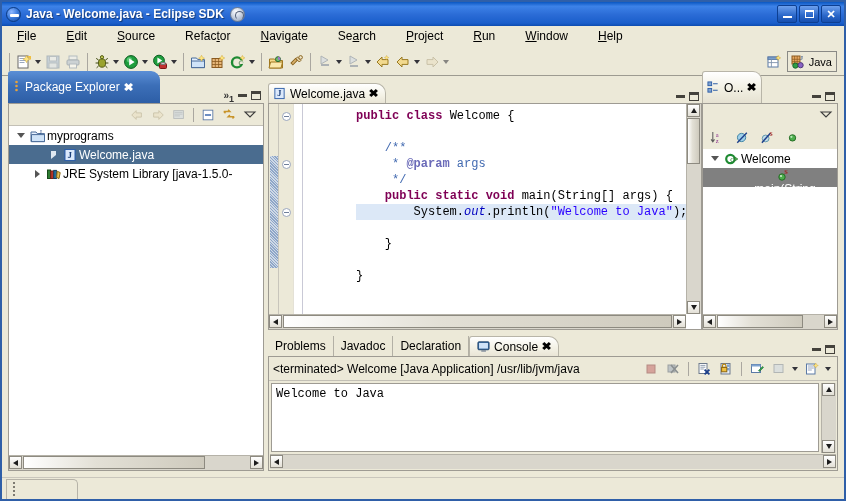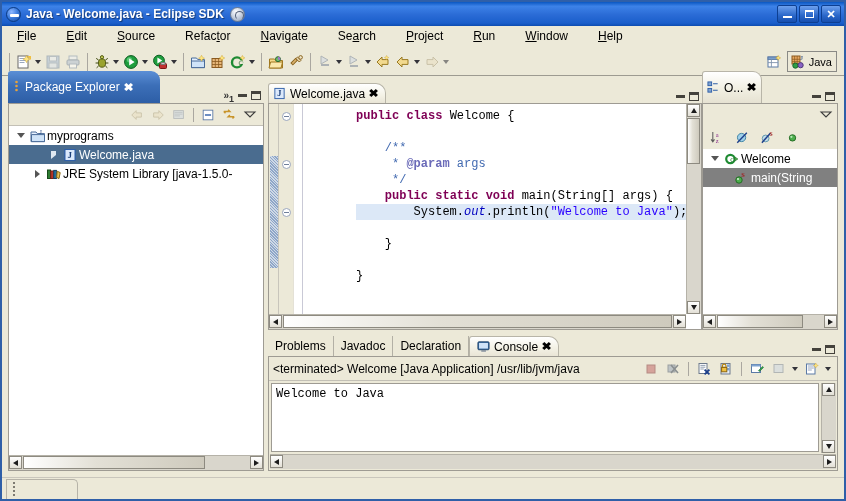--- a/index.html
+++ b/index.html
@@ -203,21 +203,21 @@
   .cmk { color:#6a6ab8; font-weight:bold; }
   .str { color:#2a00ff; }
   .fld { color:#0000c0; font-style: italic; }
   .hl-line { background:#dce8f7; display:block; }
 
   
   #outline { right: 6px; top: 2px; width: 136px; height: 248px; }
   #outline .vtab.active-grey { padding-right:4px; }
   .ol-tree { position:absolute; left:0; right:0; top:45px; bottom:16px; background:#fff; }
   .ol-row { height:19px; display:flex; align-items:center; font-size:12px; white-space:nowrap; }
-  .ol-row.sel { background:#808080; color:#fff; }
+  .ol-row.sel { background:#808080; color:#fff;flex-direction:column; }
 
   
   #console { left: 266px; top: 254px; right: 6px; bottom: 6px; }
   .ctabrow { height:22px; display:flex; align-items:flex-end; position:relative; }
   .ctab {
     height:20px; display:flex; align-items:center; gap:4px; padding:0 7px; font-size:12px;
     border-right:1px solid #b3b0a5; color:#000;
   }
   .ctab.active {
     background: linear-gradient(to bottom,#ffffff 0%,#f4f2e6 55%,#e9e5d6 100%);

